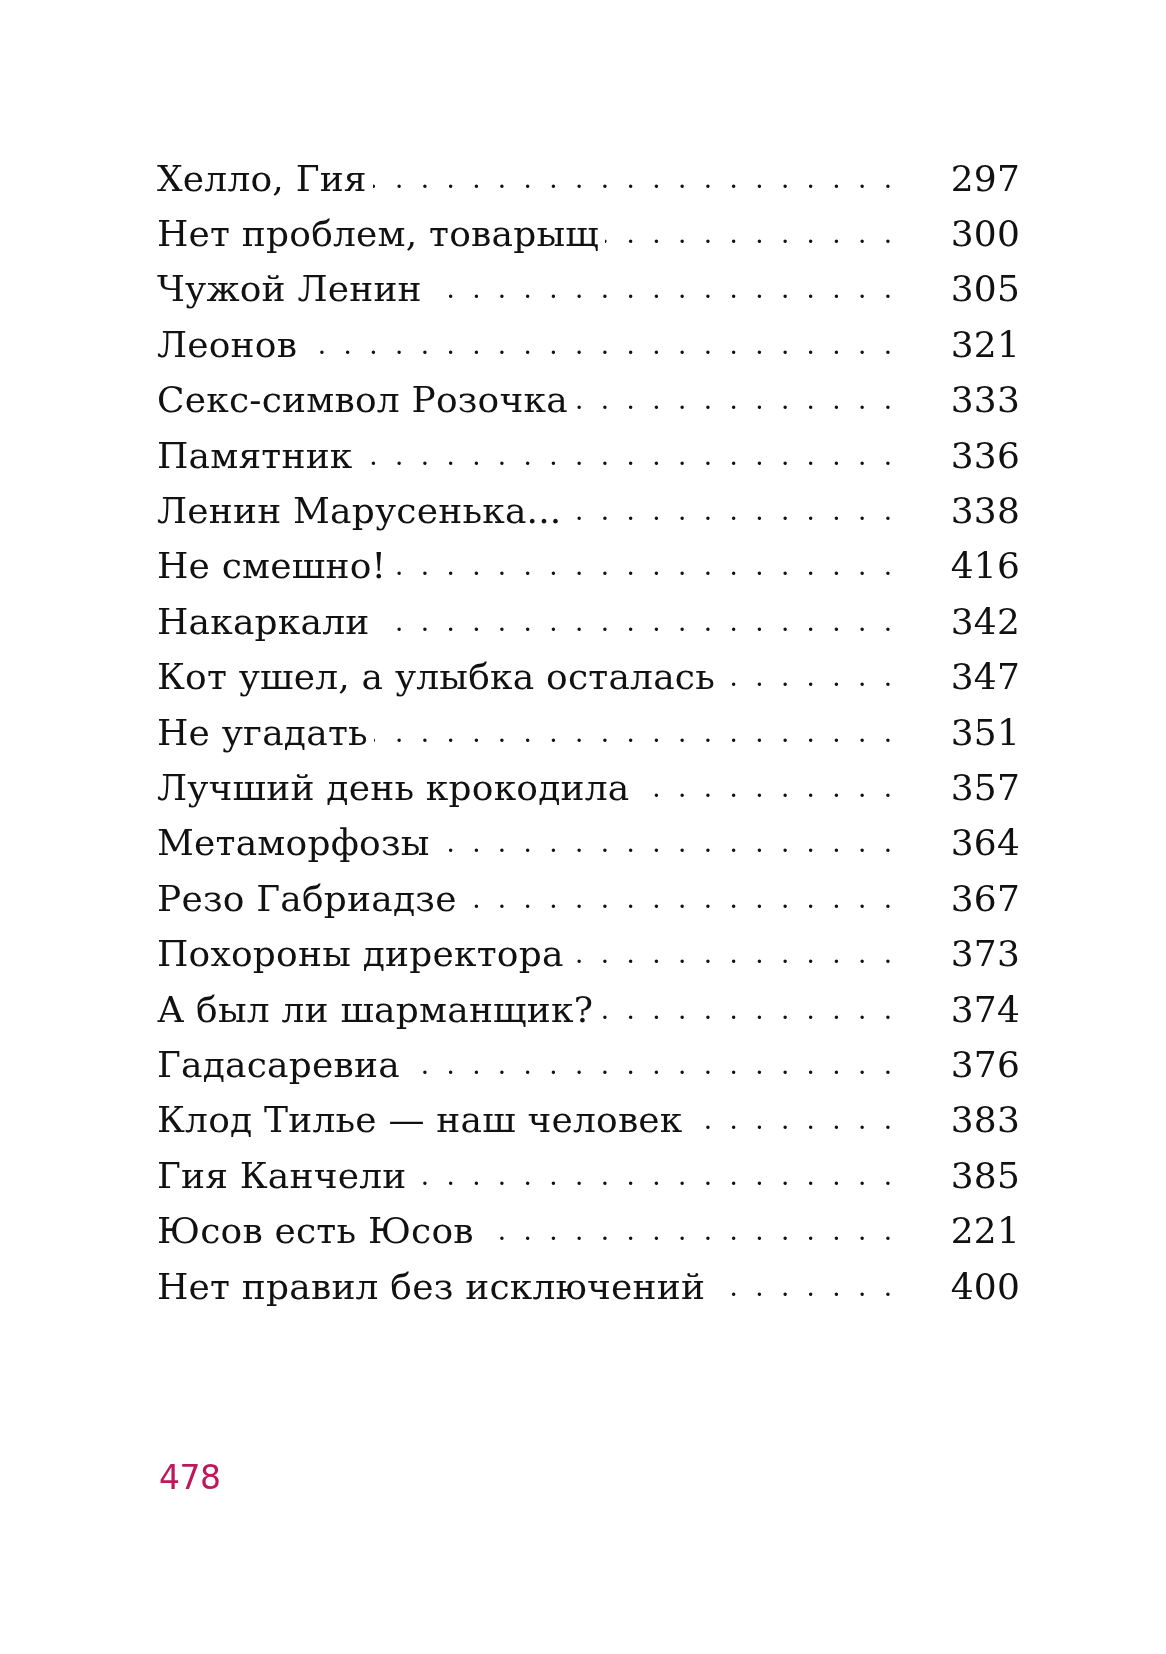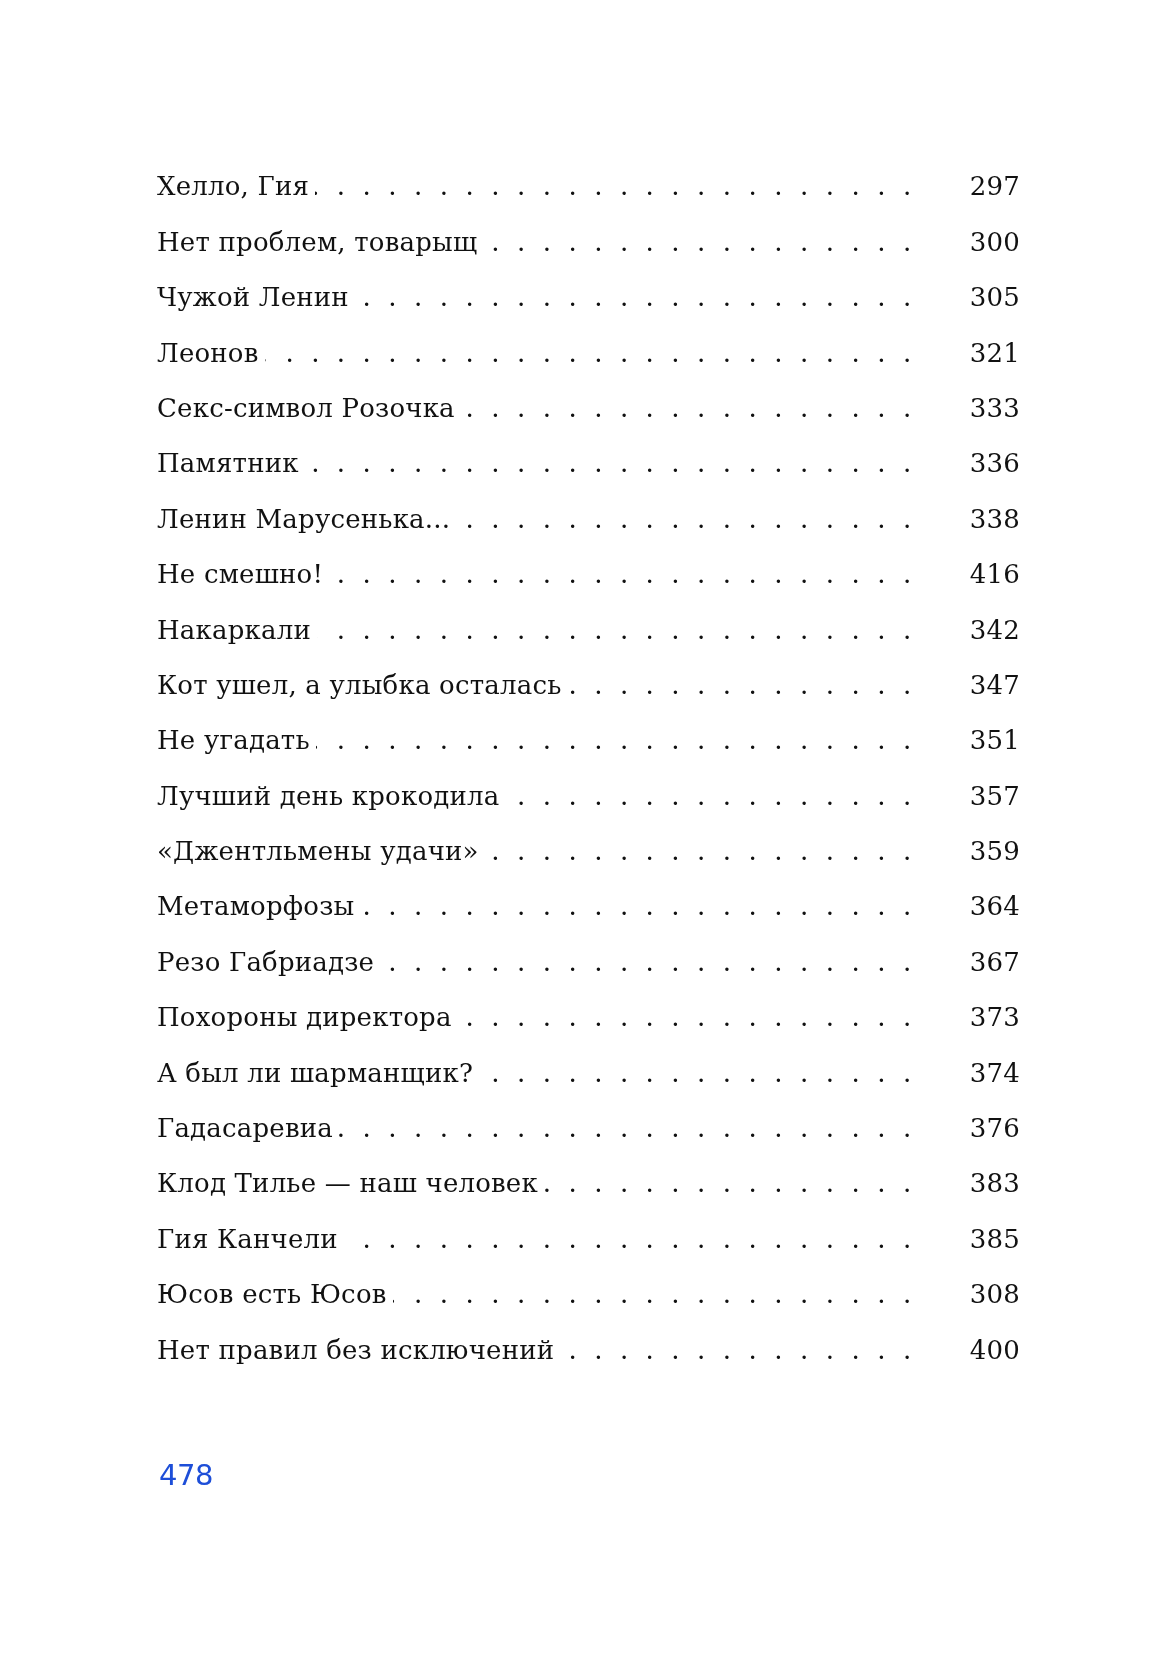--- a/index.html
+++ b/index.html
@@ -16,23 +16,23 @@
       font-family: "DejaVu Serif", "Liberation Serif", serif;
     }
     .toc {
       position: absolute;
       left: 157px;
       top: 151px;
       width: 863px;
     }
     .toc-row {
       display: flex;
-      align-items: flex-end;
+      align-items: center;
       height: 55.4px;
-      font-size: 26px;
+      font-size: 36px;
       line-height: 40px;
       letter-spacing: 0.2px;
     }
     .toc-title {
       white-space: nowrap;
       flex: 0 0 auto;
       padding-right: 6px;
     }
     .toc-leader {
       flex: 1 1 auto;
@@ -56,23 +56,23 @@
       padding-left: 6px;
       text-align: right;
       min-width: 50px;
       margin-left: 48px;
     }
     .folio {
       position: absolute;
       left: 159px;
       top: 1458px;
       font-family: "DejaVu Sans", "Liberation Sans", sans-serif;
-      font-size: 29px;
+      font-size: 33px;
       letter-spacing: -0.5px;
-      color: #1d4ed8;
+      color: #be185d;
     }
   </style>
 </head>
 <body>
 
 <div class="toc">
   <div class="toc-row">
       <span class="toc-title">Хелло, Гия</span>
       <span class="toc-leader"></span>
       <span class="toc-page">297</span>
@@ -126,25 +126,20 @@
       <span class="toc-title">Не угадать</span>
       <span class="toc-leader"></span>
       <span class="toc-page">351</span>
     </div>
   <div class="toc-row">
       <span class="toc-title">Лучший день крокодила</span>
       <span class="toc-leader"></span>
       <span class="toc-page">357</span>
     </div>
   <div class="toc-row">
-      <span class="toc-title">«Джентльмены удачи»</span>
-      <span class="toc-leader"></span>
-      <span class="toc-page">359</span>
-    </div>
-  <div class="toc-row">
       <span class="toc-title">Метаморфозы</span>
       <span class="toc-leader"></span>
       <span class="toc-page">364</span>
     </div>
   <div class="toc-row">
       <span class="toc-title">Резо Габриадзе</span>
       <span class="toc-leader"></span>
       <span class="toc-page">367</span>
     </div>
   <div class="toc-row">
@@ -168,21 +163,21 @@
       <span class="toc-page">383</span>
     </div>
   <div class="toc-row">
       <span class="toc-title">Гия Канчели</span>
       <span class="toc-leader"></span>
       <span class="toc-page">385</span>
     </div>
   <div class="toc-row">
       <span class="toc-title">Юсов есть Юсов</span>
       <span class="toc-leader"></span>
-      <span class="toc-page">308</span>
+      <span class="toc-page">221</span>
     </div>
   <div class="toc-row">
       <span class="toc-title">Нет правил без исключений</span>
       <span class="toc-leader"></span>
       <span class="toc-page">400</span>
     </div>
 </div>
 
 <div class="folio">478</div>
 

